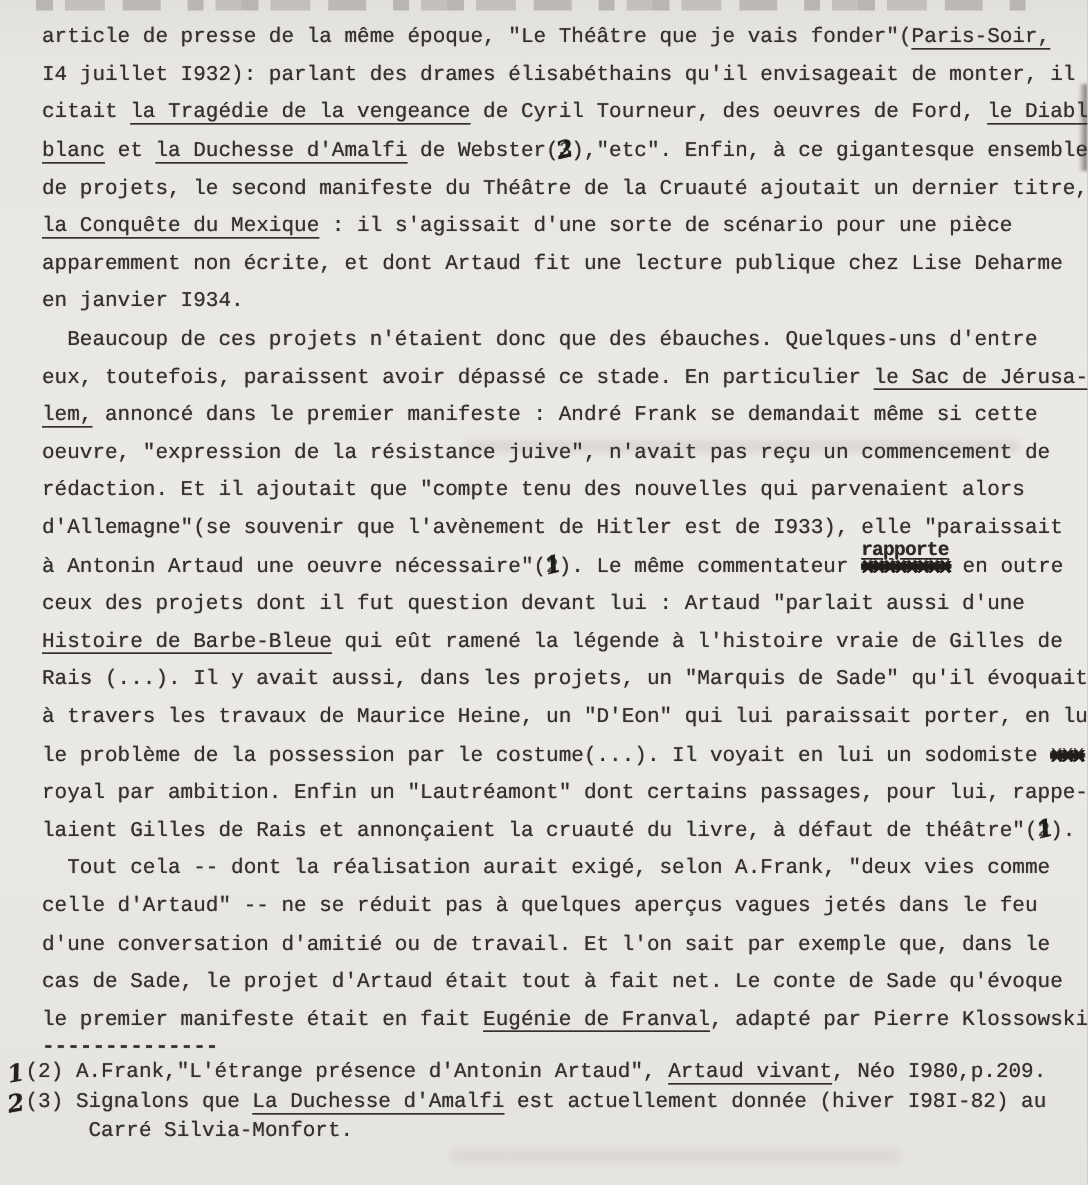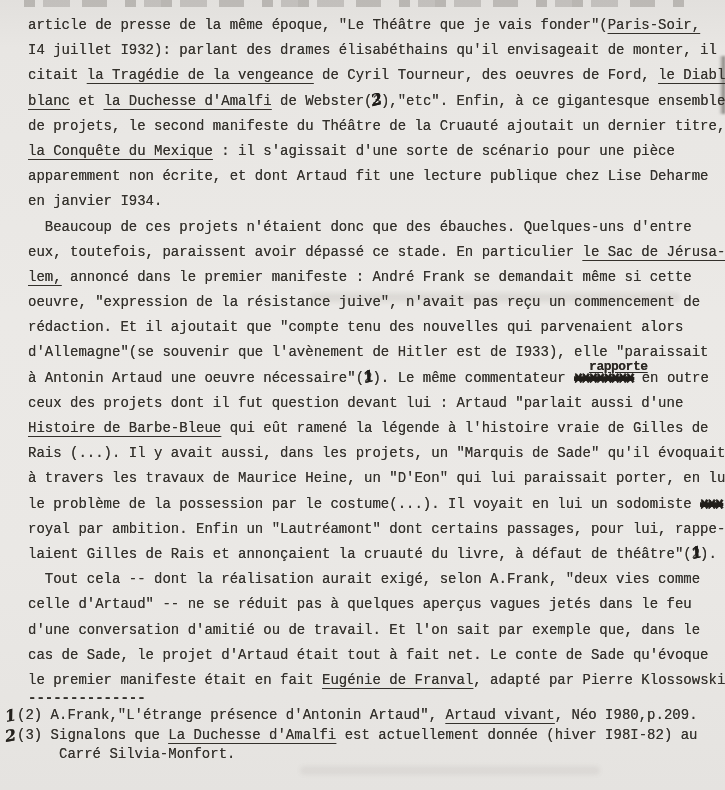--- a/index.html
+++ b/index.html
@@ -27,21 +27,21 @@
   .body-text{position:absolute;top:13px;left:28px;line-height:25.2px;white-space:pre;}
   .line{height:25.2px;}
   .u{text-decoration:underline;text-underline-offset:3.5px;text-decoration-thickness:1.4px;}
   .struck{
     font-weight:normal;color:#211e1a;letter-spacing:-1px;
     text-decoration:line-through;text-decoration-thickness:3px;
     text-shadow:0 1px 0 #211e1a,0 -1px 0 rgba(33,30,26,.8),1px 0 0 #211e1a;
   }
   .above-wrap{position:relative;display:inline-block;}
   .above{
-    position:absolute;left:15px;top:-12px;
+    position:absolute;left:0;top:-12px;
     font-size:13px;letter-spacing:-0.5px;font-weight:bold;
     text-decoration:underline;text-underline-offset:2px;
     white-space:nowrap;color:#2c2925;
   }
   .corr{position:relative;display:inline-block;width:8.4px;}
   .corr .typed{opacity:.85;}
   .corr .hand{
     position:absolute;left:-1px;top:-2px;
     font-family:"DejaVu Serif",serif;font-style:italic;font-weight:bold;
     font-size:16px;color:#1e1c19;transform:rotate(-14deg);

